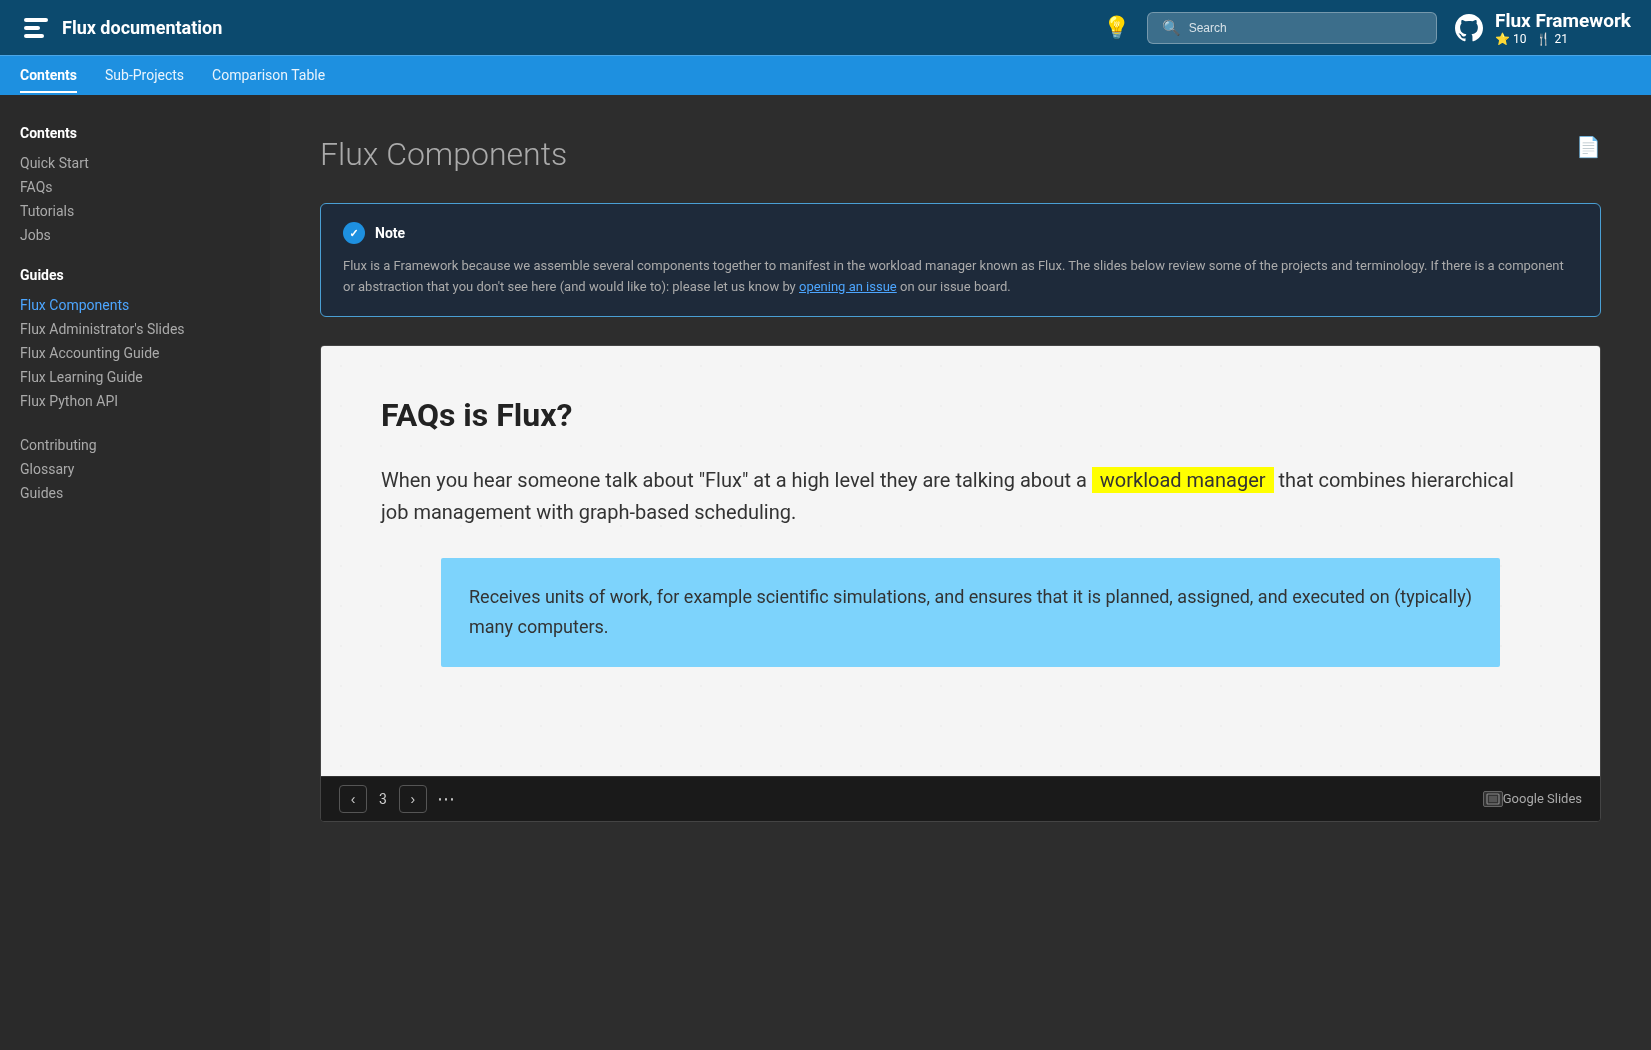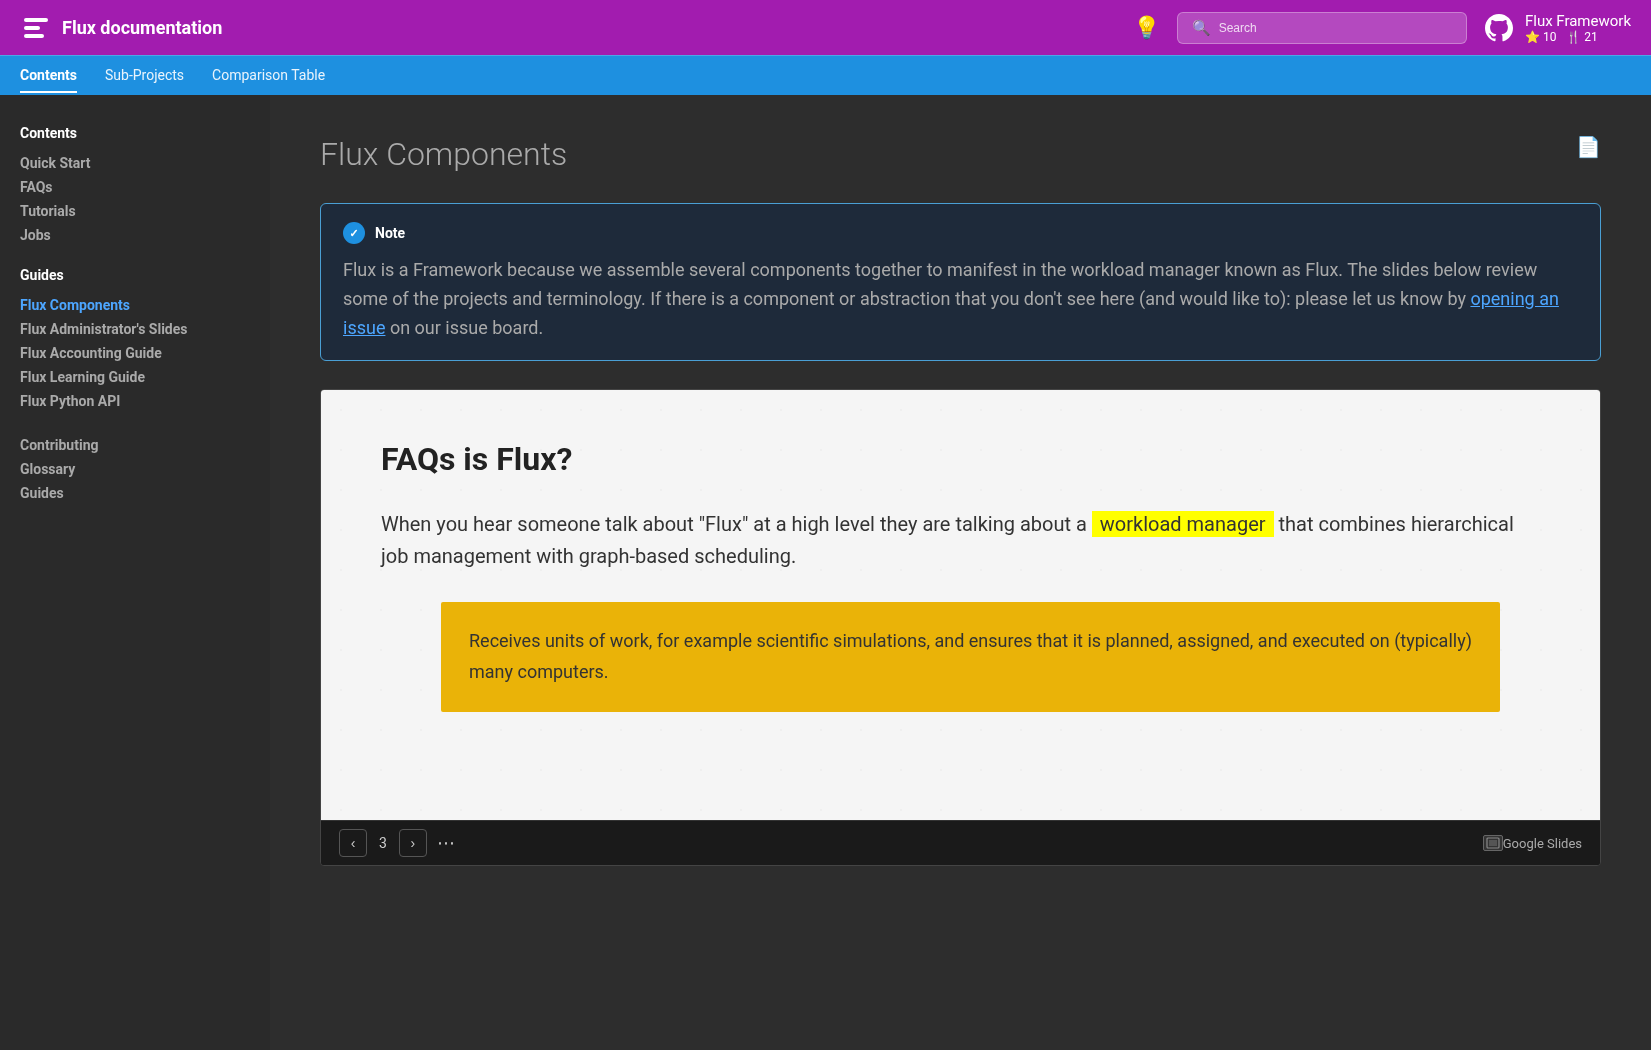--- a/index.html
+++ b/index.html
@@ -1,20 +1,20 @@
 <!DOCTYPE html>
 <html><head>
   <meta charset="utf-8">
   <style>
     * { box-sizing: border-box; margin: 0; padding: 0; }
     body { font-family: -apple-system, BlinkMacSystemFont, 'Segoe UI', Roboto, sans-serif; background: #2d2d2d; color: #ccc; }
 
     
     .navbar {
-      background: #a21caf;
+      background: #0c4a6e;
       display: flex;
       align-items: center;
       padding: 5px 20px;
       height: 55px;
       gap: 16px;
     }
     .navbar-brand {
       display: flex;
       align-items: center;
       gap: 10px;
@@ -57,21 +57,21 @@
       display: flex;
       align-items: center;
       gap: 10px;
       color: #fff;
     }
     .github-icon {
       width: 32px;
       height: 32px;
     }
     .github-info { display: flex; flex-direction: column; }
-    .github-title { font-size: 15px; font-weight: normal; }
+    .github-title { font-size: 19px; font-weight: bold; }
     .github-stats { display: flex; gap: 10px; font-size: 12px; }
     .github-stat { display: flex; align-items: center; gap: 3px; }
 
     
     .sub-navbar {
       background: #1e90e0;
       display: flex;
       align-items: center;
       padding: 0 20px;
       height: 40px;
@@ -108,21 +108,20 @@
       color: #fff;
       font-weight: bold;
       font-size: 14px;
       margin-bottom: 10px;
     }
     .sidebar-item {
       color: #aaa;
       font-size: 14px;
       padding: 4px 0;
       cursor: pointer;
-      font-weight: bold;
     }
     .sidebar-item.active { color: #4da6ff; }
     .sidebar-divider { height: 20px; }
 
     
     .content-area {
       flex: 1;
       padding: 40px 50px;
       background: #2d2d2d;
       position: relative;
@@ -169,21 +168,21 @@
       font-weight: bold;
       flex-shrink: 0;
     }
     .note-title {
       color: #fff;
       font-weight: bold;
       font-size: 14px;
     }
     .note-text {
       color: #aaa;
-      font-size: 18px;
+      font-size: 13px;
       line-height: 1.6;
     }
     .note-link {
       color: #4da6ff;
       text-decoration: underline;
       cursor: pointer;
     }
 
     
     .slide-container {
@@ -219,21 +218,21 @@
       font-size: 20px;
       color: #333;
       line-height: 1.6;
       margin-bottom: 30px;
     }
     .highlight {
       background: #ffff00;
       padding: 1px 8px;
     }
     .slide-quote-box {
-      background: #eab308;
+      background: #7dd3fc;
       border-left: none;
       padding: 24px 28px;
       margin-left: 60px;
       margin-right: 40px;
       border-radius: 2px;
     }
     .slide-quote-text {
       font-size: 18px;
       color: #333;
       line-height: 1.7;

